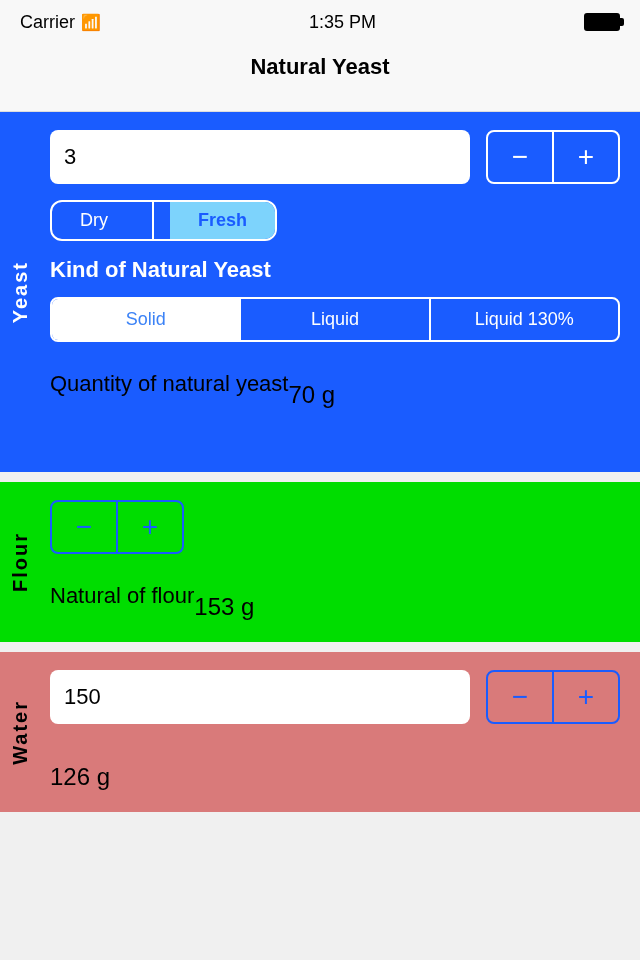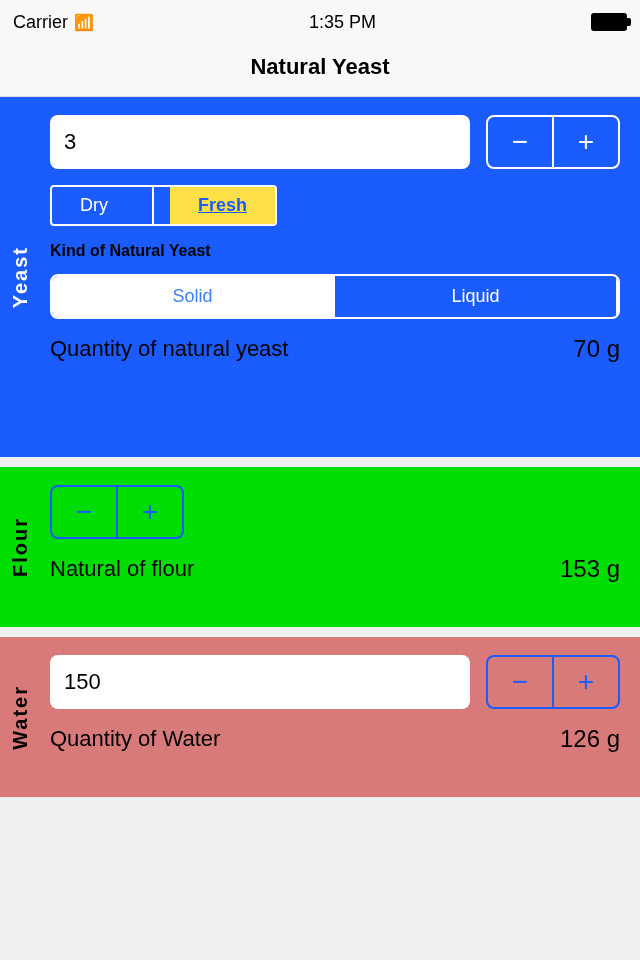--- a/index.html
+++ b/index.html
@@ -9,21 +9,21 @@
       min-height: 960px;
       font-family: -apple-system, 'Helvetica Neue', Arial, sans-serif;
       background: #f0f0f0;
     }
 
     
     .status-bar {
       display: flex;
       justify-content: space-between;
       align-items: center;
-      padding: 8px 13px;
+      padding: 8px 20px;
       background: #f8f8f8;
       height: 44px;
     }
     .status-carrier {
       font-size: 18px;
       font-weight: 500;
       display: flex;
       align-items: center;
       gap: 6px;
     }
@@ -52,21 +52,21 @@
     }
     .wifi-icon {
       font-size: 16px;
     }
 
     
     .nav-bar {
       background: #f8f8f8;
       border-bottom: 1px solid #ddd;
       text-align: center;
-      padding: 10px 0 16px;
+      padding: 10px 0 31px;
     }
     .nav-title {
       font-size: 22px;
       font-weight: 700;
       color: #000;
     }
 
     
     .section {
       display: flex;
@@ -159,40 +159,39 @@
     .stepper-divider {
       width: 2px;
       height: 100%;
       background: #fff;
     }
 
     
     .segmented-control {
       display: flex;
       border: 2px solid #fff;
-      border-radius: 4px;
+      border-radius: 12px;
       overflow: hidden;
       margin-bottom: 16px;
       width: fit-content;
       gap: 16px;
     }
     .seg-btn {
       padding: 8px 28px;
       font-size: 18px;
       font-weight: 500;
       background: transparent;
       border: none;
       cursor: pointer;
       color: #fff;
     }
     .seg-btn.active {
-      background: #fde047;
+      background: #7dd3fc;
       color: #1a5cff;
       font-weight: 600;
-      text-decoration: underline;
     }
     .seg-divider {
       width: 2px;
       background: #fff;
     }
 
     
     .segmented-three {
       display: flex;
       border: 2px solid #fff;
@@ -211,40 +210,41 @@
       cursor: pointer;
       color: #fff;
       text-align: center;
     }
     .seg-three-btn.active {
       background: #fff;
       color: #3b82f6;
     }
 
     .kind-label {
-      font-size: 16px;
+      font-size: 22px;
       font-weight: 600;
-      color: #000000;
+      color: #ffffff;
       margin-bottom: 14px;
     }
 
     .quantity-row {
       display: flex;
-      justify-content: space-between;
+      justify-content: flex-start;
       align-items: center;
       margin-top: 4px;
     }
     .quantity-label {
       font-size: 22px;
       color: #000;
     }
     .quantity-value {
       font-size: 24px;
       color: #000;
       font-weight: 400;
+      margin-top: 23px;
     }
 
     
     .stepper-colored {
       display: flex;
       align-items: center;
       border: 2px solid #1a5cff;
       border-radius: 8px;
       overflow: hidden;
       height: 54px;
@@ -301,20 +301,21 @@
       <button class="seg-btn active">Fresh</button>
     </div>
 
     <div class="kind-label">Kind of Natural Yeast</div>
 
     <div class="segmented-three">
       <button class="seg-three-btn active">Solid</button>
       <div class="seg-divider"></div>
       <button class="seg-three-btn">Liquid</button>
       <div class="seg-divider"></div>
+      <button class="seg-three-btn">Liquid 130%</button>
     </div>
 
     <div class="quantity-row">
       <span class="quantity-label">Quantity of natural yeast</span>
       <span class="quantity-value">70 g</span>
     </div>
   </div>
 </div>
 
 <div class="section-gap"></div>
@@ -347,17 +348,16 @@
   <div class="section-content">
     <div class="input-row">
       <input class="text-input" type="number" value="150" style="">
       <div class="stepper-colored">
         <button class="stepper-btn">−</button>
         <div class="stepper-divider" style="background:#1a5cff;"></div>
         <button class="stepper-btn">+</button>
       </div>
     </div>
     <div class="quantity-row">
-      <span class="quantity-label">Quantity of Water</span>
       <span class="quantity-value">126 g</span>
     </div>
   </div>
 </div>
 
 </body></html>

